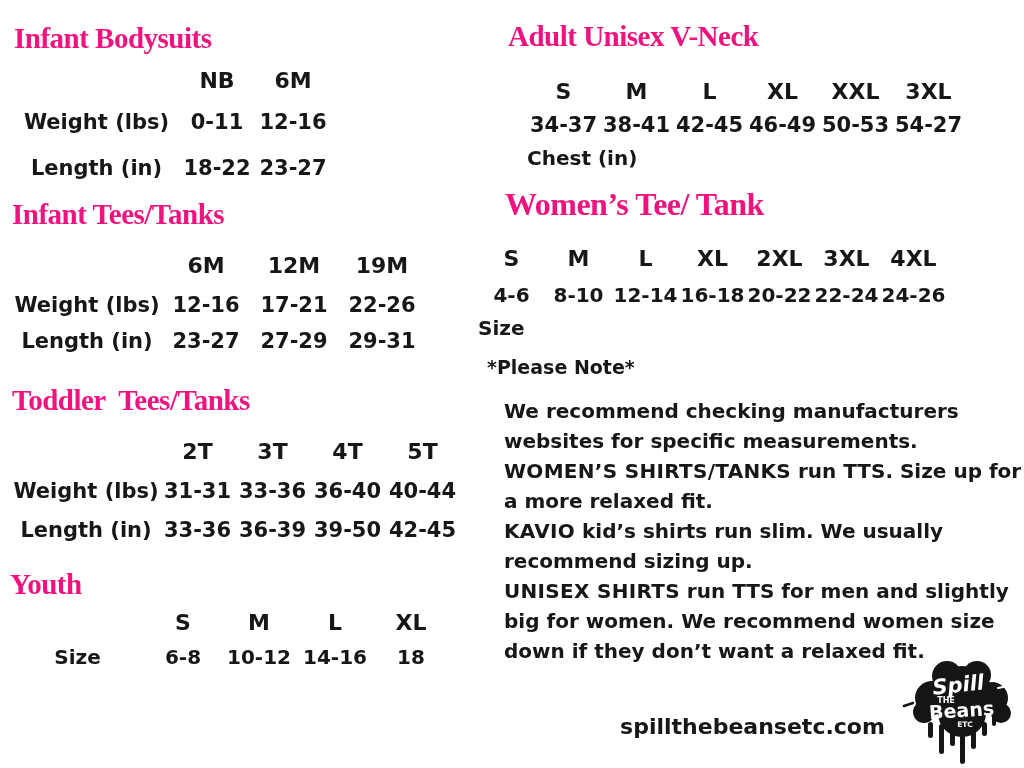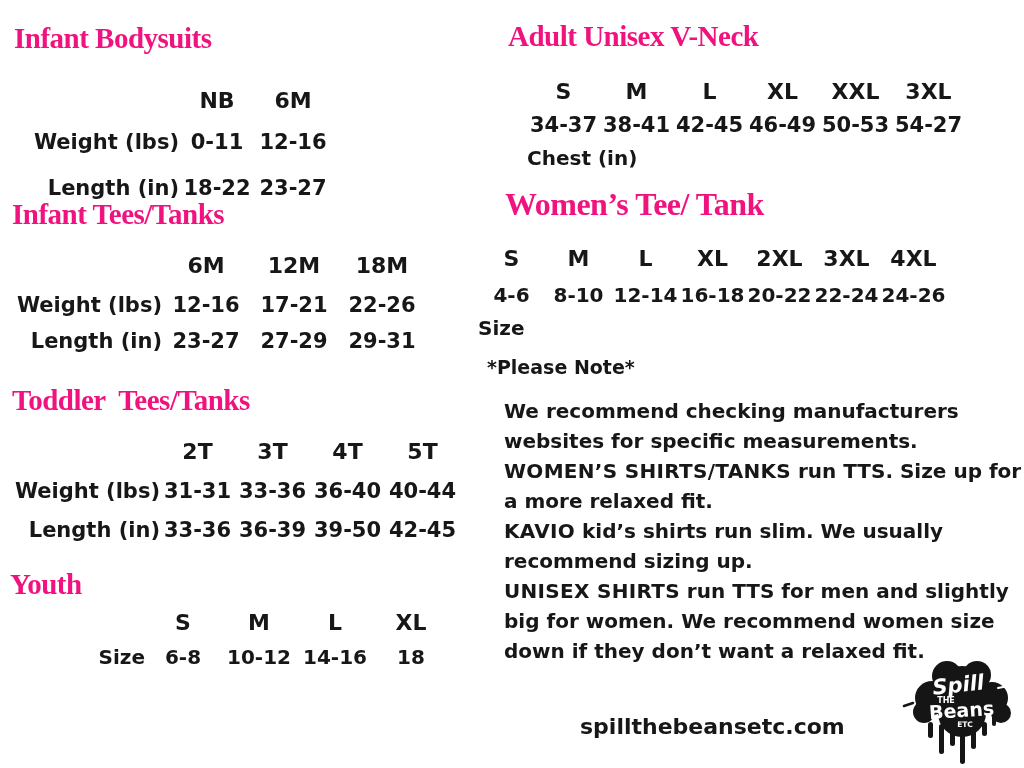--- a/index.html
+++ b/index.html
@@ -10,26 +10,26 @@
   }
   .sec{position:absolute}
   .title{
     color:#F0137F;font-size:29px;font-weight:800;line-height:1.15;
     white-space:pre;letter-spacing:-0.5px;margin:0;font-family:Liberation Serif, serif;
   }
   
   .sizetable{font-size:21px}
   .trow{display:flex;align-items:center}
   .tcell{text-align:center;white-space:nowrap}
-  .tlabel{text-align:right}
+  .tlabel{text-align:center}
   .tcol{font-size:22px}
   .tcaption{text-align:left;font-size:20px}
   
   #sec-ib{left:14px;top:22px}
-  .t-ib{margin-top:26px}
+  .t-ib{margin-top:6px}
   .t-ib .tlabel{width:165px}
   .t-ib .tcell:not(.tlabel){width:76px}
   .t-ib .thead-row{height:38px}
   .t-ib .tdata-row{height:46px}
   
   #sec-it{left:12px;top:198px}
   .t-it{margin-top:12px}
   .t-it .tlabel{width:150px}
   .t-it .tcell:not(.tlabel){width:88px}
   .t-it .thead-row{height:44px}
@@ -63,21 +63,21 @@
   .t-wo .thead-row,.t-wo .tdata-row{height:36px}
   .t-wo .tcaption{width:469px;line-height:30px}
   
   #sec-note{left:487px;top:350px;width:537px}
   .note-heading{font-size:19px;font-weight:800;line-height:34px;margin:0 0 12px 0}
   .note-par{font-size:20px;line-height:30px;padding-left:17px}
   .note-strong{font-weight:800;letter-spacing:0.3px}
   
   #website{
     position:absolute;left:580px;top:712px;width:345px;
-    text-align:left;font-size:22px;font-weight:800;line-height:30px;
+    text-align:center;font-size:22px;font-weight:800;line-height:30px;
   }
   #logo{position:absolute;left:902px;top:656px;width:120px;height:110px}
   #logo svg{display:block}
   #logo text{
     font-family:"DejaVu Sans",sans-serif;font-weight:700;fill:#ffffff;
   }
 </style>
 </head>
 <body>
 
@@ -104,21 +104,21 @@
       </div>
   </section>
 
   <section class="sec" id="sec-it">
     <h2 class="title">Infant Tees/Tanks</h2>
     <div class="sizetable t-it">
         <div class="trow thead-row">
           <div class="tcell tlabel"></div>
           <div class="tcell tcol">6M</div>
           <div class="tcell tcol">12M</div>
-          <div class="tcell tcol">18M</div>
+          <div class="tcell tcol">19M</div>
         </div>
         <div class="trow tdata-row">
           <div class="tcell tlabel">Weight (lbs)</div>
           <div class="tcell tval">12-16</div>
           <div class="tcell tval">17-21</div>
           <div class="tcell tval">22-26</div>
         </div>
         <div class="trow tdata-row">
           <div class="tcell tlabel">Length (in)</div>
           <div class="tcell tval">23-27</div>

